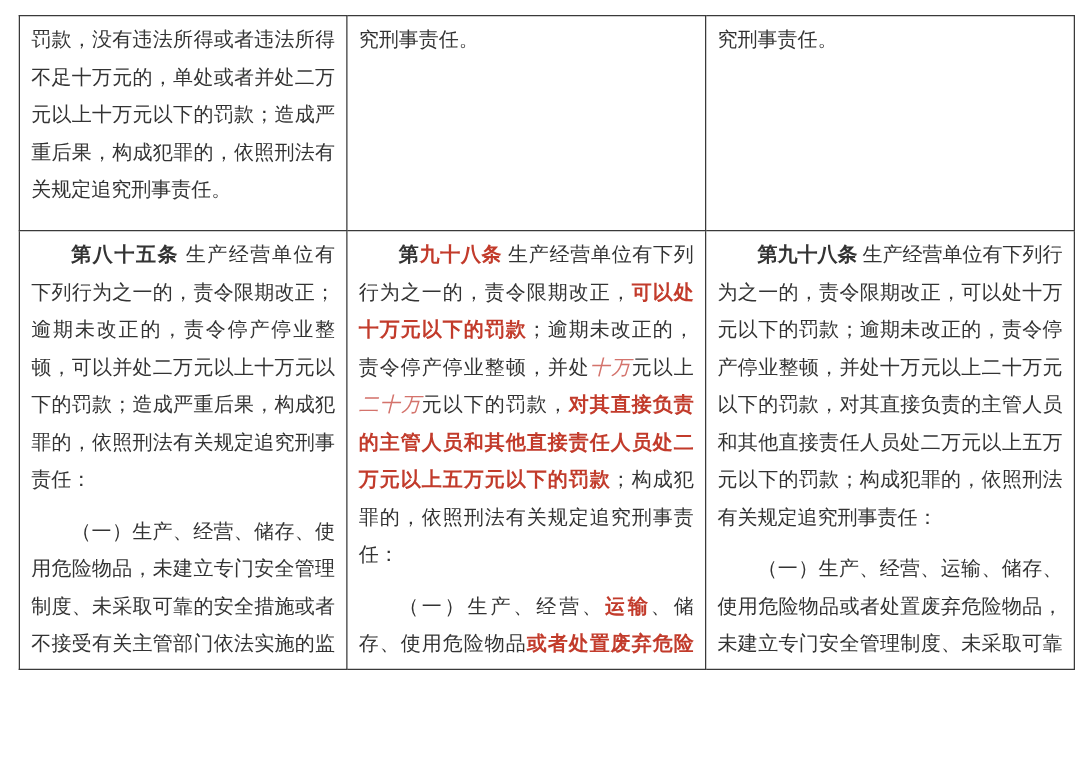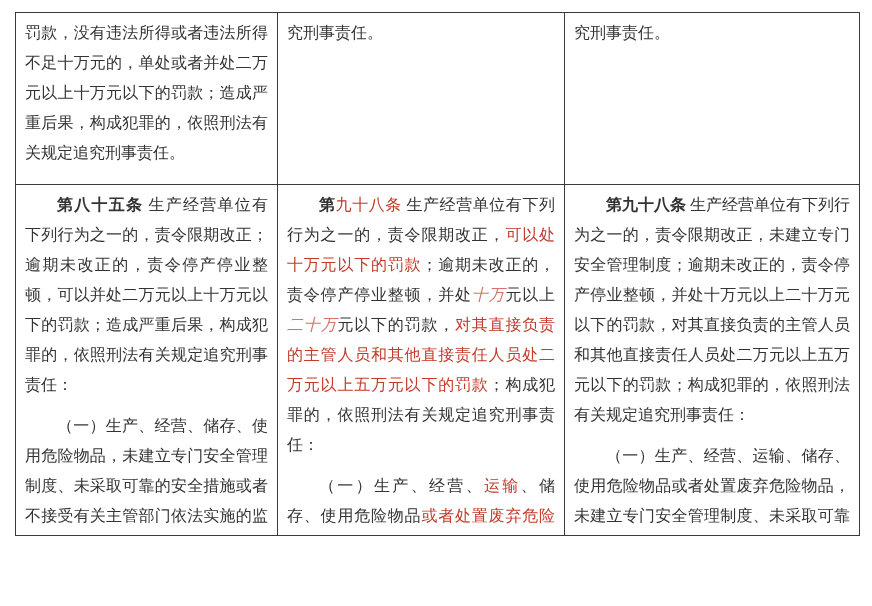--- a/index.html
+++ b/index.html
@@ -33,21 +33,21 @@
     line-height:30px;
     text-align:justify;
     text-justify:inter-ideograph;
   }
   table.compare tr.row-top td{height:162px;}
   table.compare tr.row-main td{height:351px;padding:0;}
   .clip{height:349px;overflow:hidden;padding:5px 9px;}
   .para{margin:0 0 11px 0;}
   .para.indent{text-indent:2em;}
   .seg-bold{font-weight:bold;}
-  .seg-bold-red{font-weight:normal;color:var(--red-bold);}
+  .seg-bold-red{font-weight:bold;color:var(--red-bold);}
   .seg-red{color:var(--red-light);font-style:italic;}
   .footer{
     position:absolute;
     left:0;top:567px;width:872px;
     text-align:center;
     font-size:14px;
     color:#3d3d3d;
     letter-spacing:1px;
   }
 </style>
@@ -82,21 +82,21 @@
         </div>
       </td>
       <td>
         <div class="clip">
           <p class="para indent"><span class="seg-bold">第</span><span class="seg-bold-red">九十八条</span><span> 生产经营单位有下列行为之一的，责令限期改正，</span><span class="seg-bold-red">可以处十万元以下的罚款</span><span>；逾期未改正的，责令停产停业整顿，并处</span><span class="seg-red">十万</span><span>元以上</span><span class="seg-red">二十万</span><span>元以下的罚款，</span><span class="seg-bold-red">对其直接负责的主管人员和其他直接责任人员处二万元以上五万元以下的罚款</span><span>；构成犯罪的，依照刑法有关规定追究刑事责任：</span></p>
           <p class="para indent"><span>（一）生产、经营、</span><span class="seg-bold-red">运输</span><span>、储存、使用危险物品</span><span class="seg-bold-red">或者处置废弃危险物品</span></p>
         </div>
       </td>
       <td>
         <div class="clip">
-          <p class="para indent"><span class="seg-bold">第九十八条</span><span> 生产经营单位有下列行为之一的，责令限期改正，未建立专门安全管理制度；逾期未改正的，责令停产停业整顿，并处十万元以上二十万元以下的罚款，对其直接负责的主管人员和其他直接责任人员处二万元以上五万元以下的罚款；构成犯罪的，依照刑法有关规定追究刑事责任：</span></p>
+          <p class="para indent"><span class="seg-bold">第九十八条</span><span> 生产经营单位有下列行为之一的，责令限期改正，可以处十万元以下的罚款；逾期未改正的，责令停产停业整顿，并处十万元以上二十万元以下的罚款，对其直接负责的主管人员和其他直接责任人员处二万元以上五万元以下的罚款；构成犯罪的，依照刑法有关规定追究刑事责任：</span></p>
           <p class="para indent"><span>（一）生产、经营、运输、储存、使用危险物品或者处置废弃危险物品，未建立专门安全管理制度、未采取可靠的安全</span></p>
         </div>
       </td>
     </tr>
   </tbody>
     </table>
 
 
 </div>
 

